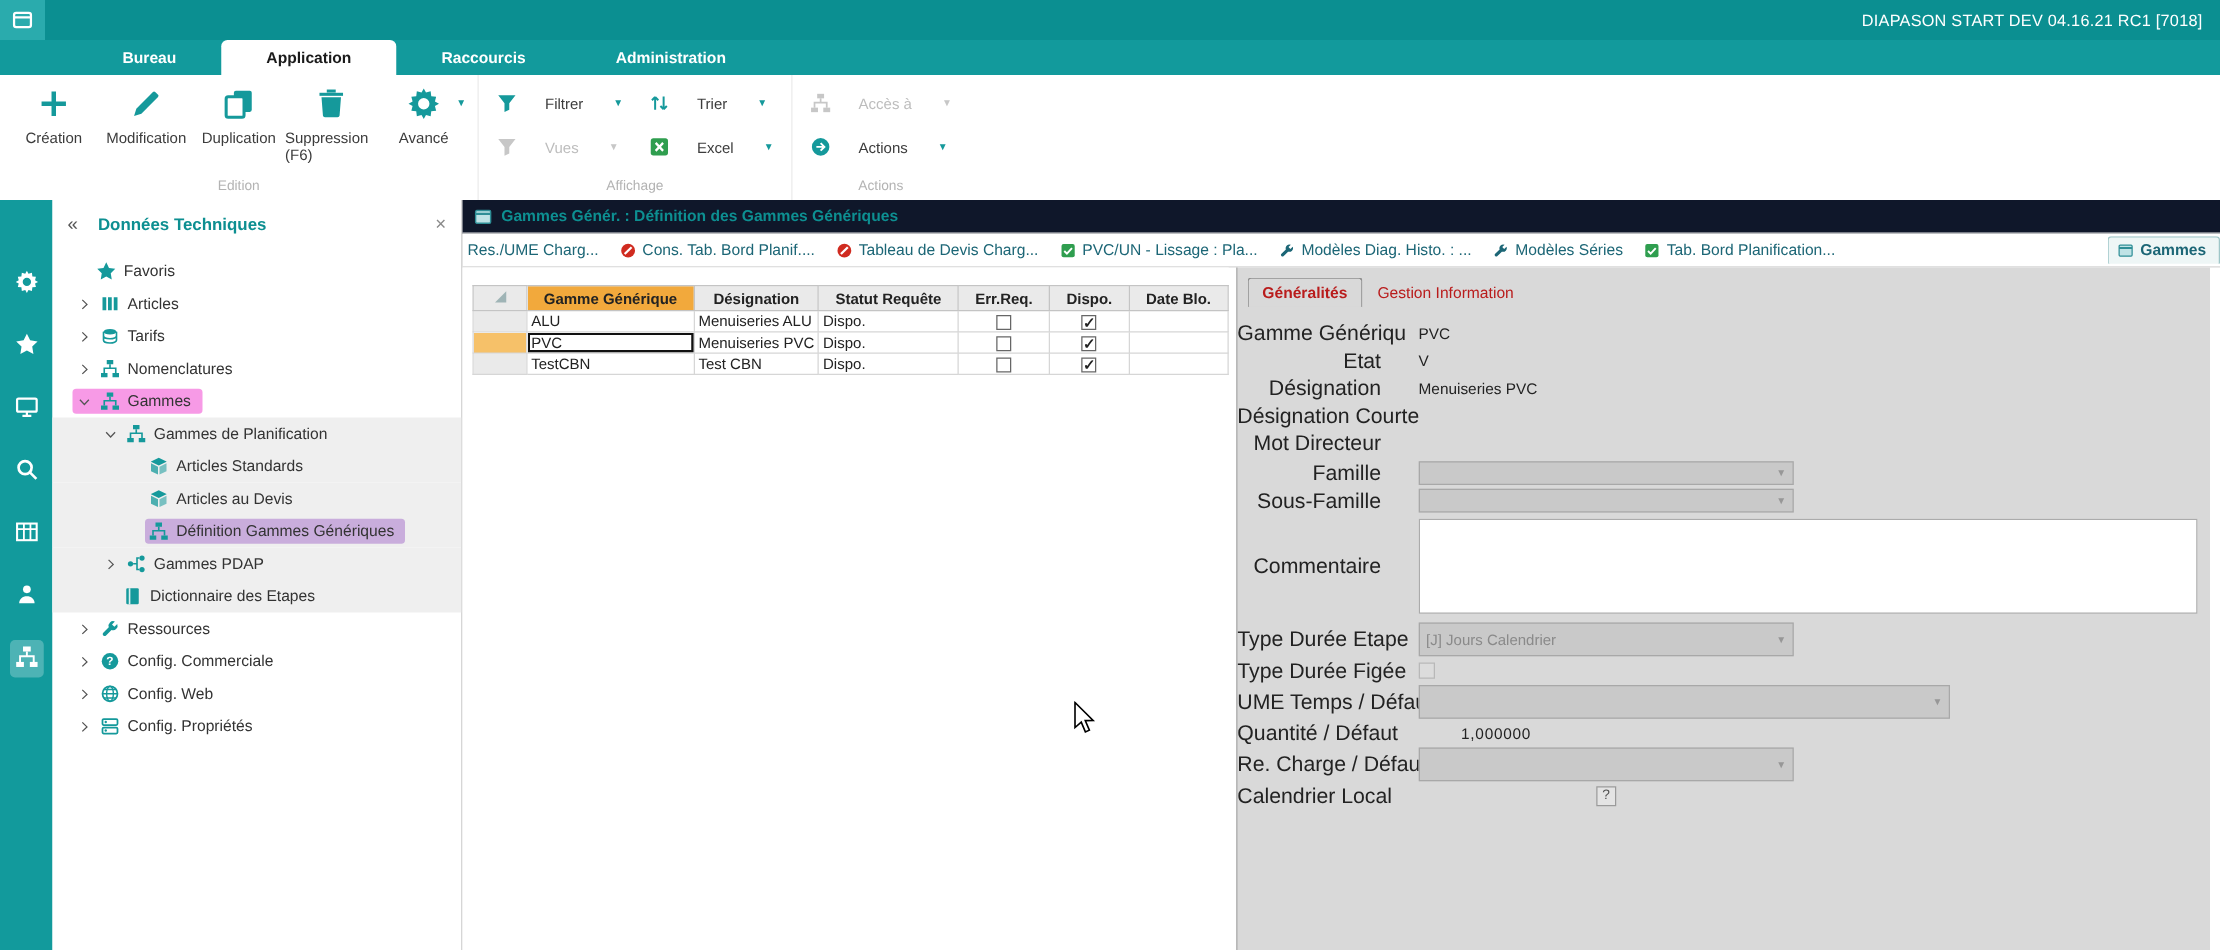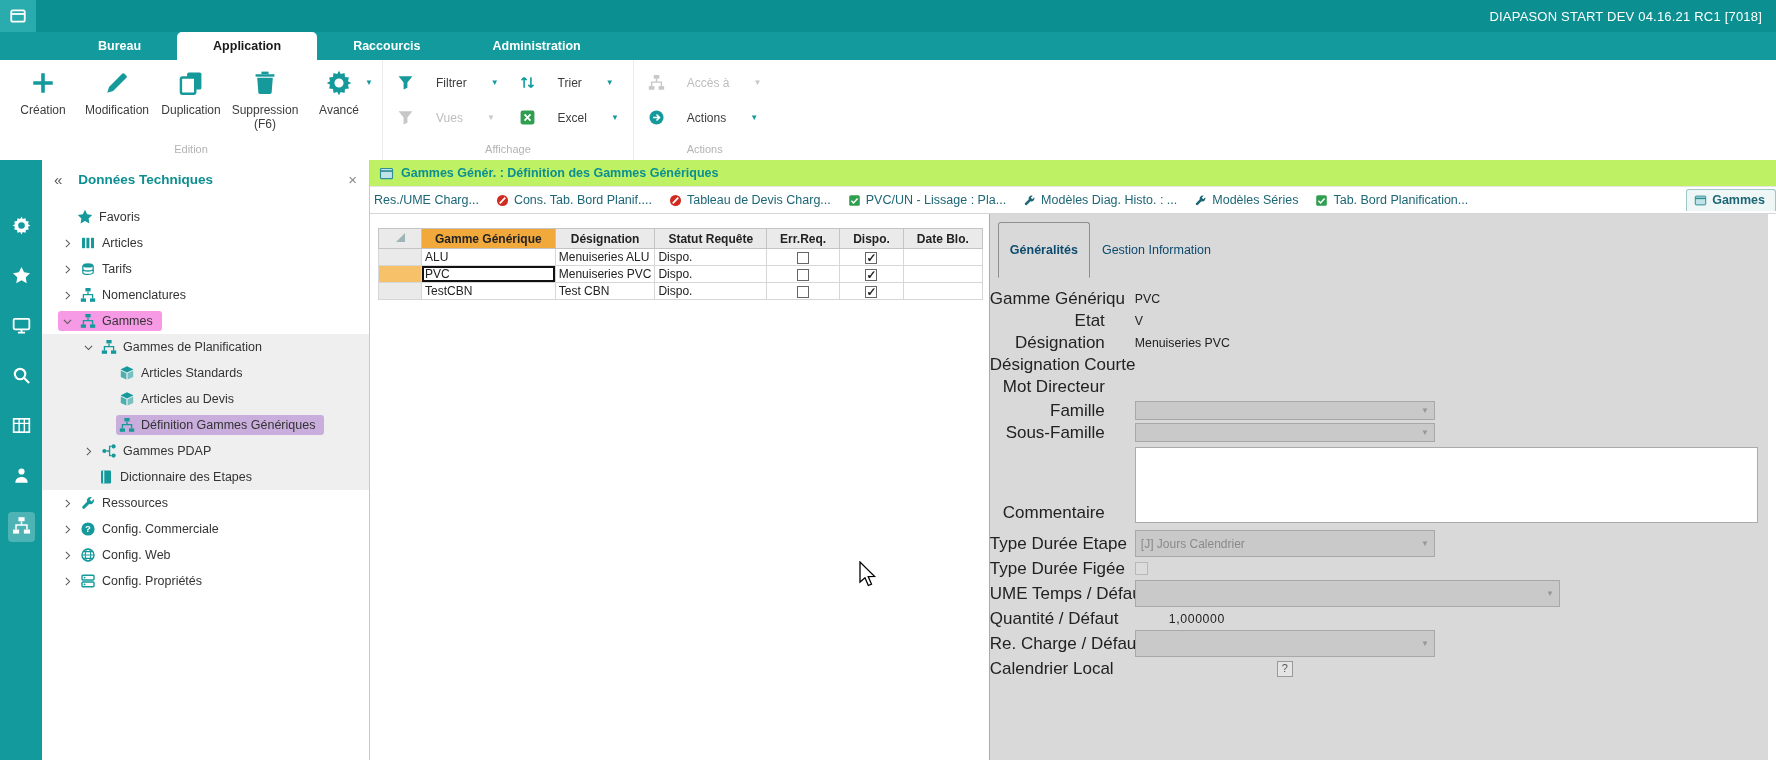--- a/index.html
+++ b/index.html
@@ -21,21 +21,21 @@
 
   
   .ribbon{height:100px;background:#fff;display:flex}
   .rgroup{display:flex;flex-direction:column;padding:2px 6px 0}
   .rgroup+.rgroup{border-left:1px solid #ececec}
   .rbody{flex:1;display:flex}
   .glabel{text-align:center;color:#b3b3b3;font-size:11px;padding:2px 0 5px}
   .bigbtn{width:74px;display:flex;flex-direction:column;align-items:center;padding-top:8px;gap:7px;color:#3c3c3c;position:relative;cursor:default}
   .bigbtn .icon{color:#15999b}
   .bigbtn .icon svg{width:26px;height:26px}
-  .bigbtn .lbl{text-align:center;line-height:1.2;font-size:12px}
+  .bigbtn .lbl{text-align:left;line-height:1.2;font-size:12px}
   .bigbtn .caret{position:absolute;right:3px;top:16px;font-size:8px;color:#15999b}
   .smallgrid{display:grid;column-gap:20px;row-gap:18px;padding:12px 8px 0;align-content:start}
   .smallbtn{display:flex;align-items:center;gap:22px;color:#3c3c3c;cursor:default;white-space:nowrap}
   .smallbtn .icon{color:#15999b}
   .smallbtn .icon svg{width:17px;height:17px}
   .smallbtn .caret{font-size:8px;color:#15999b;margin-left:2px}
   .smallbtn.disabled{color:#bdbdbd}
   .smallbtn.disabled .icon,.smallbtn.disabled .caret{color:#c7c7c7}
 
   
@@ -58,21 +58,21 @@
   .trow .chev{width:13px;color:#555}
   .trow .chev svg{width:11px;height:11px}
   .trow .ticon{color:#15999b}
   .trow .ticon svg{width:16px;height:16px}
   .tlabel{color:#333;font-size:12.5px;white-space:nowrap}
   .hl-pink{background:rgba(242,92,214,.62)}
   .hl-purple{background:rgba(158,100,199,.48)}
 
   
   .main{flex:1;display:flex;flex-direction:column;min-width:0}
-  .main-header{height:27px;display:flex;align-items:center;gap:7px;padding-left:9px;background:#bef264;border-bottom:1px solid #e4e4e4;color:#0d8f91;font-weight:bold;font-size:12.5px}
+  .main-header{height:27px;display:flex;align-items:center;gap:7px;padding-left:9px;background:#0f172a;border-bottom:1px solid #e4e4e4;color:#0d8f91;font-weight:bold;font-size:12.5px}
   .main-header .icon svg{width:15px;height:15px}
   .tabstrip{height:27px;display:flex;align-items:center;gap:17px;padding:0 0 0 4px;border-bottom:1px solid #d6d6d6;overflow:hidden;white-space:nowrap}
   .mtab{display:flex;align-items:center;gap:5px;color:#1c6676;font-size:12.5px;cursor:default;flex:0 0 auto}
   .mtab .icon svg{width:13px;height:13px}
   .mtab.active{margin-left:auto;font-weight:bold;background:#eef6f6;border:1px solid #9ec6c8;border-bottom:none;border-radius:3px 3px 0 0;padding:3px 10px 4px 7px}
 
   .workarea{flex:1;display:flex;min-height:0}
   .table-wrap{flex:0 0 518px;padding:14px 0 0 8px;background:#fff}
   table.grid{border-collapse:collapse;font-size:12px;table-layout:fixed}
   .grid th{background:#eaeaea;border:1px solid #c4c4c4;font-weight:bold;height:18px;padding:0 13px;text-align:center;overflow:hidden;white-space:nowrap}
@@ -80,25 +80,25 @@
   .grid td{border:1px solid #d6d6d6;height:17px;padding:0 3px;background:#fff;overflow:hidden;white-space:nowrap}
   .grid td.rowsel{background:#eaeaea}
   .grid td.rowsel.sel{background:#f6c169}
   .grid td.focus{box-shadow:inset 0 0 0 2px #111}
   .grid td.center{text-align:center}
   .cb{display:inline-block;width:12px;height:12px;border:1px solid #666;background:#fff;position:relative;vertical-align:middle}
   .cb.checked::after{content:"✓";position:absolute;left:0;top:-2px;font-size:12px;color:#222;font-weight:bold}
 
   .detail{flex:1;background:#d9d9d9;border-left:1px solid #ababab;margin-left:6px;margin-right:8px;padding:8px 0 0 0;min-width:0}
   .detail-tabs{display:flex;padding-left:8px}
-  .dtab{padding:20px 11px;font-size:12.5px;color:#0c4a6e;cursor:default;border:1px solid transparent}
+  .dtab{padding:4px 11px;font-size:12.5px;color:#b91c1c;cursor:default;border:1px solid transparent}
   .dtab.active{font-weight:bold;border:1px solid #8f8f8f;border-bottom-color:#d9d9d9;border-radius:3px 3px 0 0;background:#d9d9d9}
   .form{padding-top:10px}
   .frow{display:flex;align-items:center;min-height:21px;margin-bottom:1px}
-  .frow.top{align-items:flex-end}
+  .frow.top{align-items:center}
   .flabel{width:145px;flex:0 0 145px;text-align:right;padding-right:30px;color:#222;font-size:17px;white-space:nowrap;overflow:hidden}
   .fval{font-size:12.3px;color:#222}
   .fval.qty{padding-left:34px;letter-spacing:.6px}
   .dropdown{height:27px;background:#c9c9c9;border:1px solid #a8a8a8;display:flex;align-items:center;justify-content:space-between;padding:0 5px;color:#8a8a8a;font-size:12px}
   .dd-arrow{color:#979797;font-size:8px}
   .ftextarea{background:#fff;border:1px solid #ababab;height:76px;flex:1;margin-right:10px}
   .checkbox-sm{width:13px;height:13px;border:1px solid #b8b8b8;background:#dcdcdc;display:inline-block}
   .helpbtn{width:16px;height:16px;border:1px solid #9a9a9a;background:#e4e4e4;color:#555;font-size:11px;line-height:13px;text-align:center;margin-left:142px;font-family:"Liberation Sans",sans-serif}
   .frow.r-famille{margin-top:3px}  .frow.r-famille .dropdown,.frow.r-sous .dropdown{height:19px}
   .frow.r-comment{margin-top:4px}

